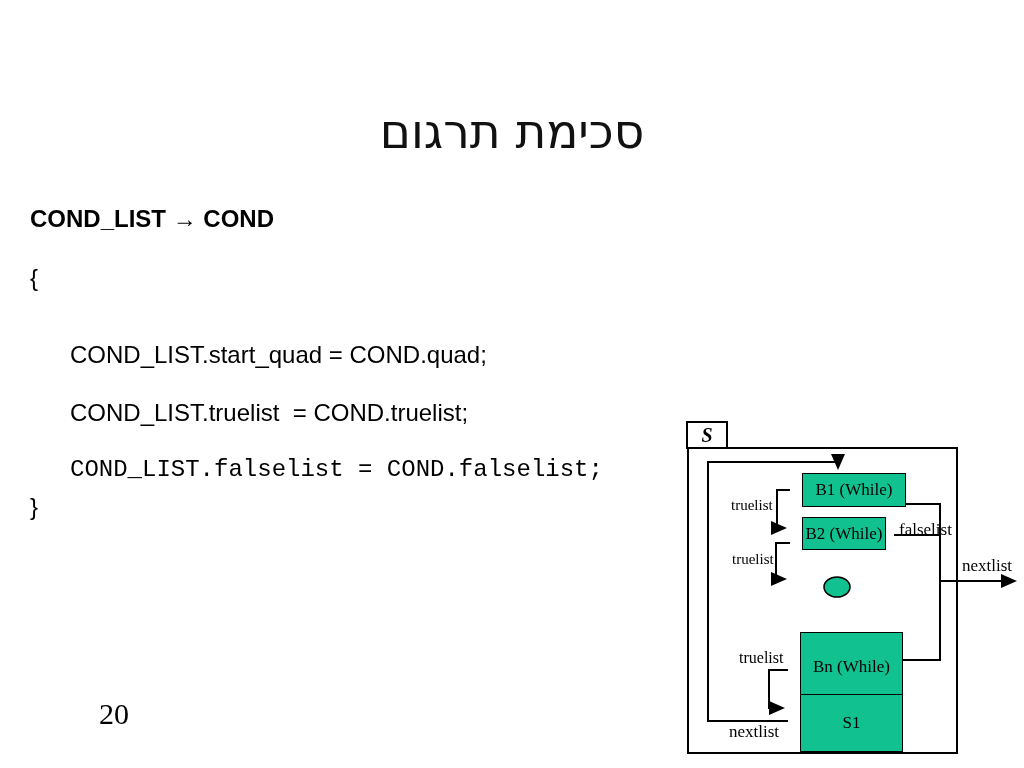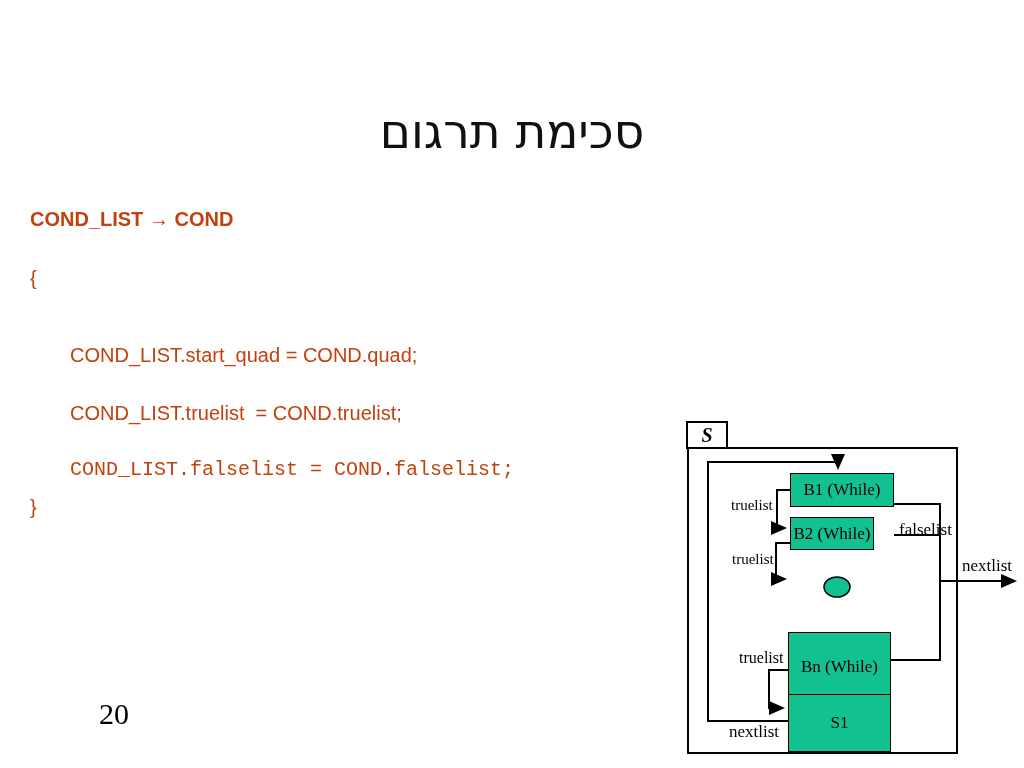--- a/index.html
+++ b/index.html
@@ -8,22 +8,22 @@
     overflow:hidden;font-family:"Liberation Sans",sans-serif;color:#000;
   }
   
   .title{
     position:absolute;top:96px;left:0;width:1024px;height:72px;
     text-align:center;font-size:47px;line-height:72px;
     font-family:"DejaVu Sans",sans-serif;color:#111;
   }
   
   .code-line{
-    position:absolute;left:30px;font-size:20px;line-height:40px;
-    white-space:pre;color:#c2410c;
+    position:absolute;left:30px;font-size:24px;line-height:40px;
+    white-space:pre;color:#000000;
   }
   .code-line.bold{font-weight:bold;}
   .code-line.indent{left:70px;margin-top:19px;}
   .cl1{top:199px;} .cl2{top:258px;} .cl3{top:316px;}
   .cl4{top:374px;} .cl5{top:431px;font-family:Liberation Mono, monospace;} .cl6{top:487px;}
   
   .page-number{
     position:absolute;left:69px;top:701px;width:60px;text-align:right;
     font-family:"Liberation Serif",serif;font-size:30px;line-height:26px;
   }
@@ -37,21 +37,21 @@
     position:absolute;left:686px;top:421px;width:42px;height:28px;
     border:2px solid #000;box-sizing:border-box;background:#fff;
     display:flex;align-items:center;justify-content:center;
     font-family:"Liberation Serif",serif;font-style:italic;font-weight:bold;
     font-size:20px;
   }
   .node{
     position:absolute;background:var(--box-green,#12c190);
     border:1px solid #000;box-sizing:border-box;
     display:flex;align-items:center;justify-content:center;
-    font-family:"Liberation Serif",serif;font-size:17px;color:#000;
+    font-family:"Liberation Serif",serif;font-size:17px;color:#000;margin-left:12px;
   }
   .node-b1{left:790px;top:473px;width:104px;height:34px;}
   .node-b2{left:790px;top:517px;width:84px;height:33px;}
   .node-bn{left:788px;top:632px;width:103px;height:70px;}
   .node-s1{left:788px;top:694px;width:103px;height:58px;}
   .edge-label{
     position:absolute;font-family:"Liberation Serif",serif;color:#000;
     white-space:nowrap;
   }
   .lbl-truelist1{left:731px;top:497px;font-size:15px;}

